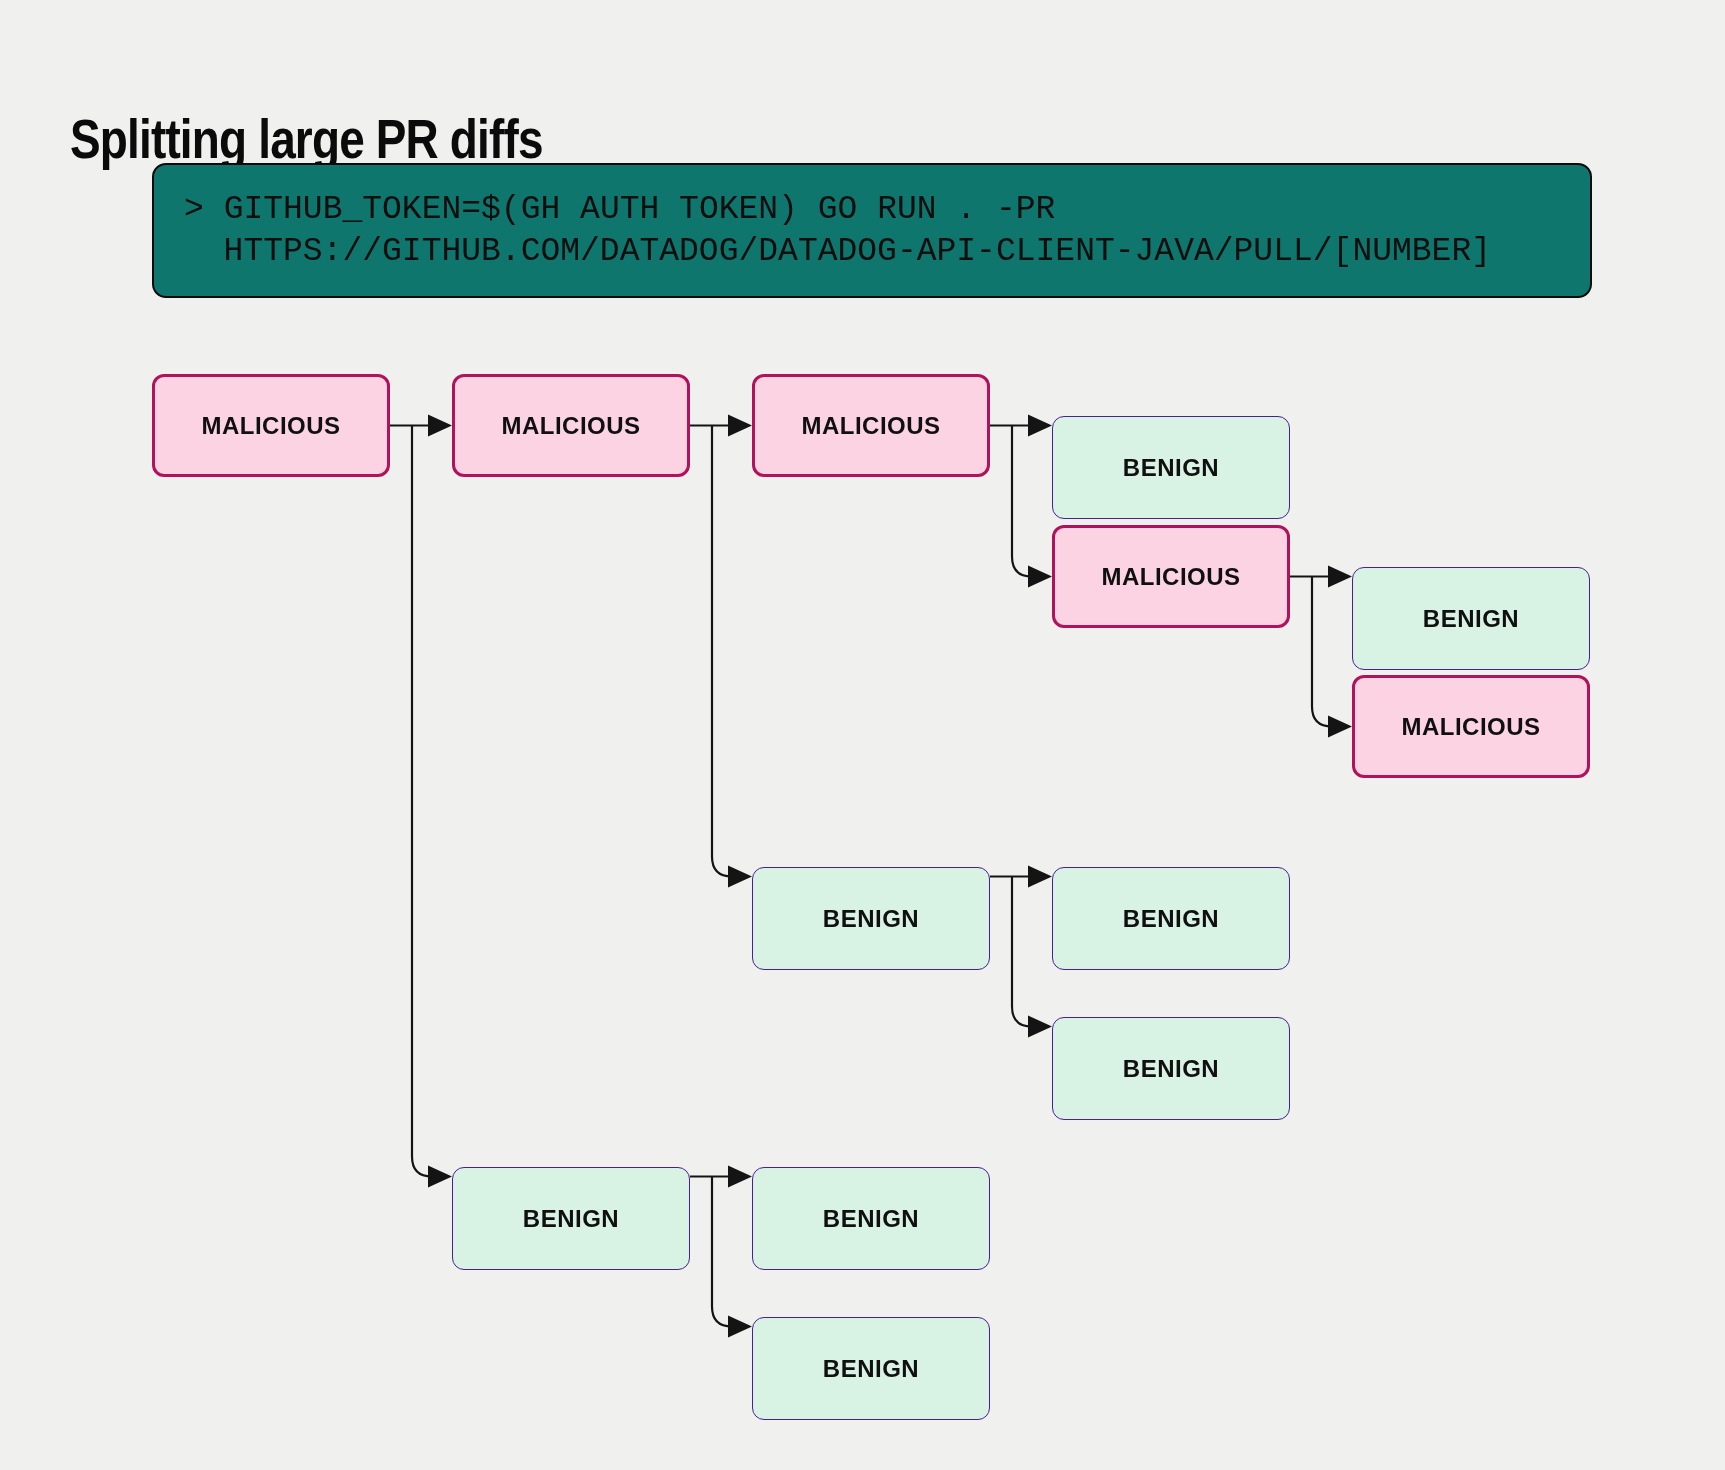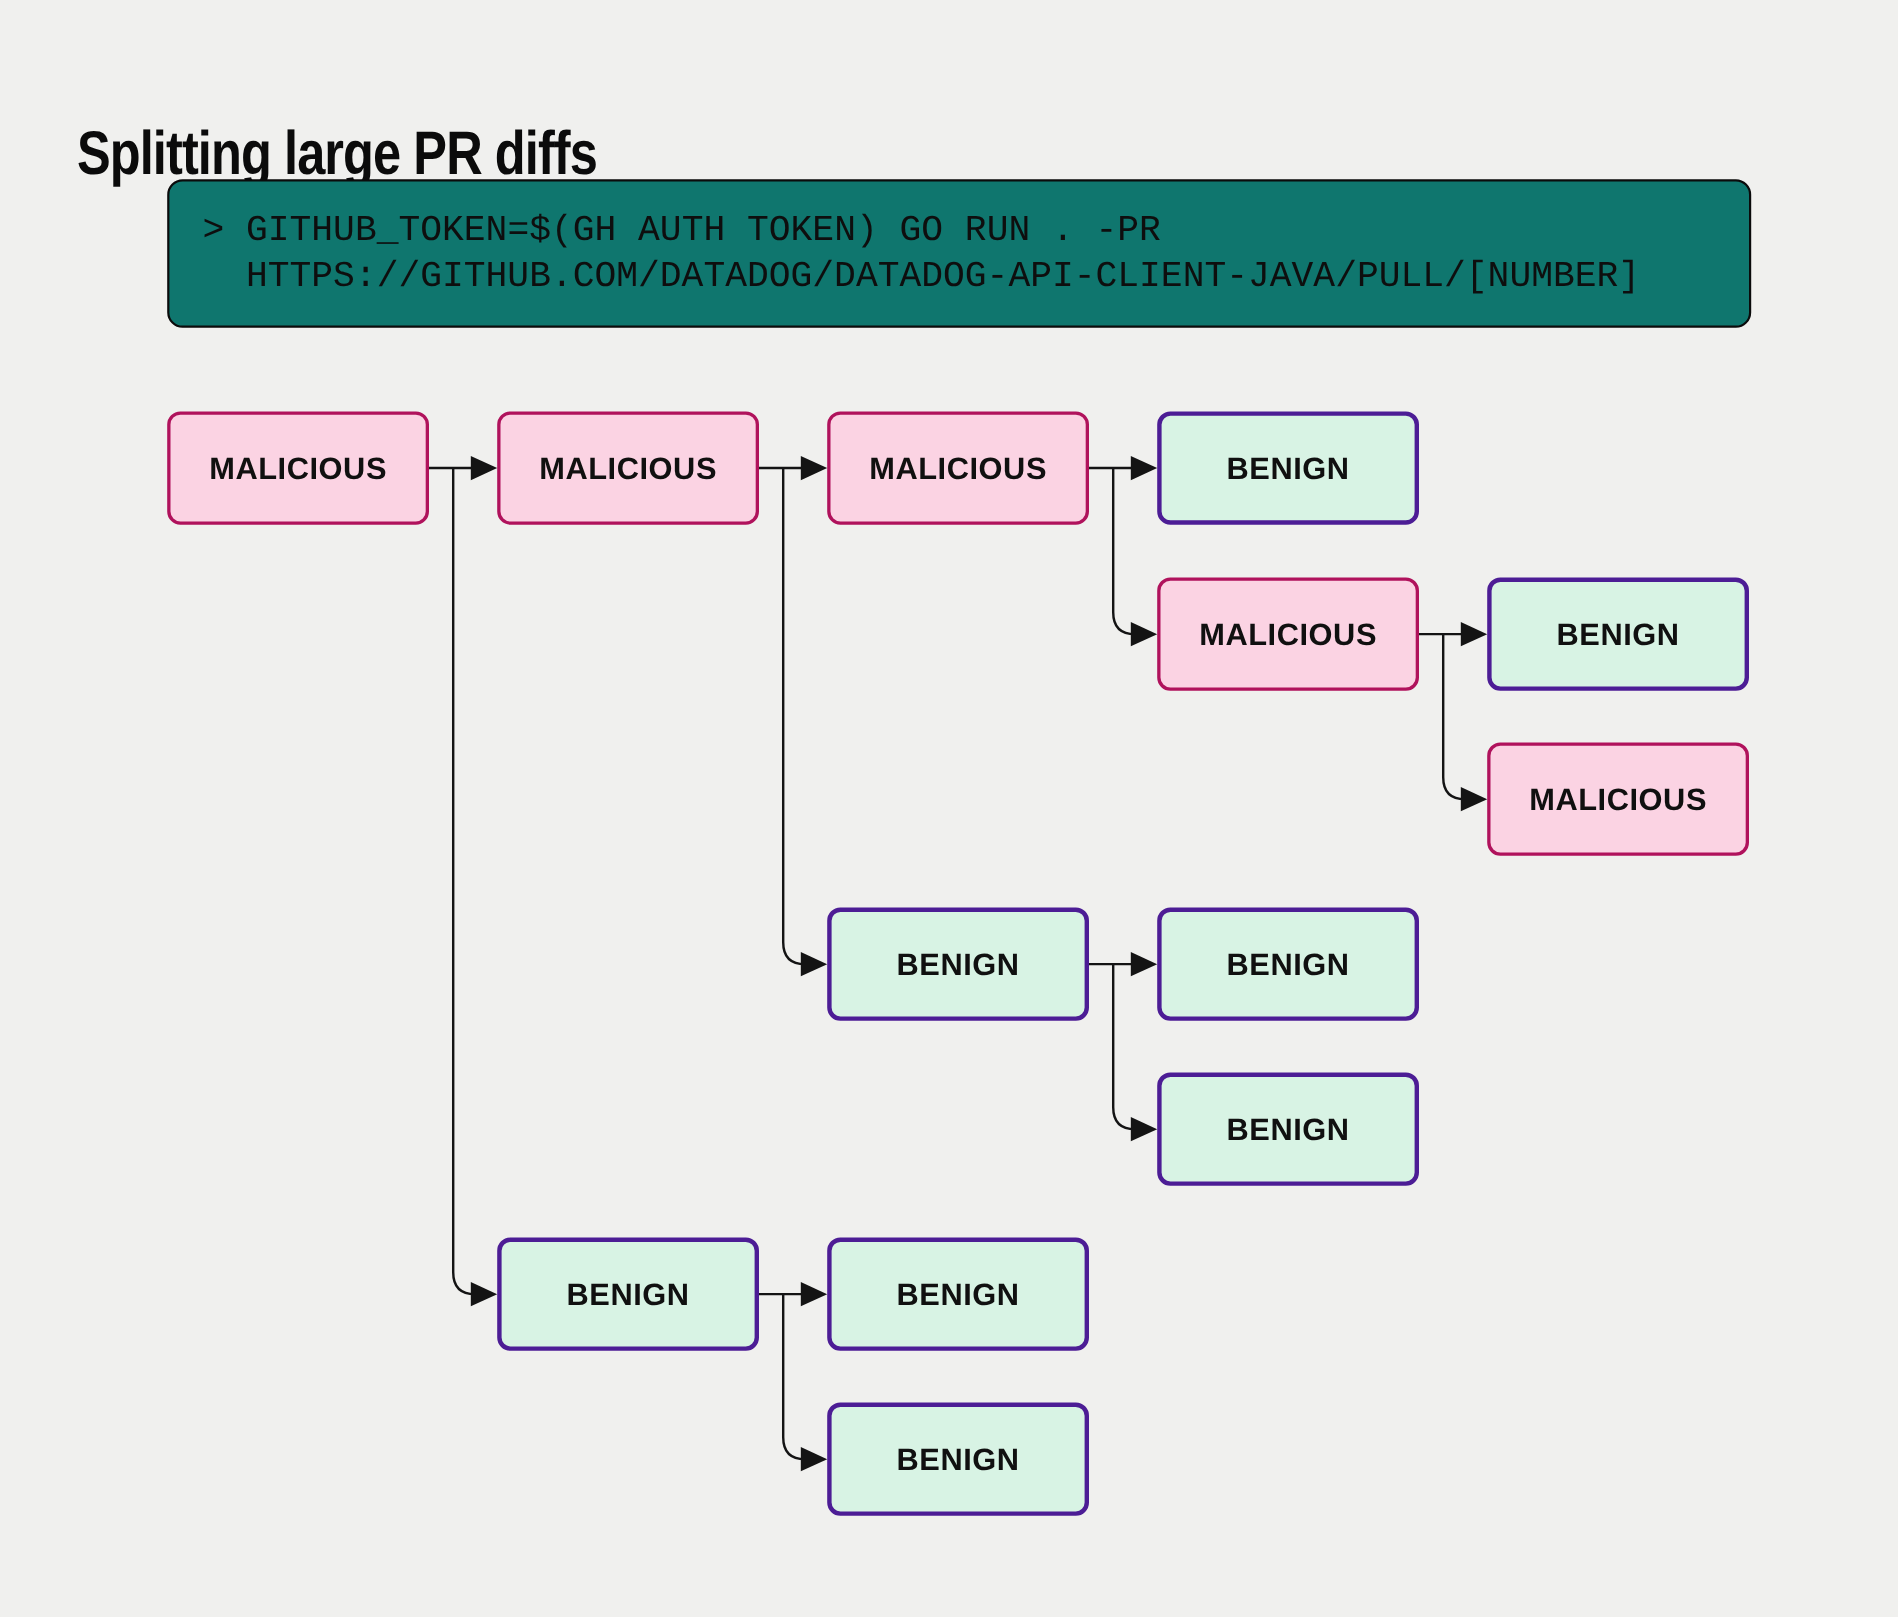--- a/index.html
+++ b/index.html
@@ -26,25 +26,25 @@
   .cmd-line { line-height:42px; white-space:pre; }
   .cmd-line.indent { padding-left:39.6px; }
   .diagram { position:absolute; left:0; top:0; width:1725px; height:1470px; }
   #edges { position:absolute; left:0; top:0; width:1725px; height:1470px; z-index:1; }
   .edge { fill:none; stroke:#141414; stroke-width:2.2px; }
   .arrow { fill:#141414; stroke:none; }
   .node {
     position:absolute; width:238px; height:103px; box-sizing:border-box;
     border-radius:12px; z-index:2;
     display:flex; align-items:center; justify-content:center;
-    font-weight:bold; font-size:28px; letter-spacing:0.5px; color:#101010;
+    font-weight:bold; font-size:24px; letter-spacing:0.5px; color:#101010;
     white-space:nowrap;
   }
   .node.malicious { background:#fbd3e3; border:3px solid #b0125c; }
-  .node.benign    { background:#d8f3e4; border:4px solid #4c1d95; }
+  .node.benign    { background:#d8f3e4; border:1px solid #4c1d95;margin-top:42px; }
 </style>
 </head>
 <body>
 
 <h1 class="page-title">Splitting large PR diffs</h1>
 
 <div class="cmd-box">
   <div class="cmd-line"><span>&gt;</span><span> </span><span>GITHUB_TOKEN=$(GH AUTH TOKEN) GO RUN . -PR</span></div>
   <div class="cmd-line indent">HTTPS://GITHUB.COM/DATADOG/DATADOG-API-CLIENT-JAVA/PULL/[NUMBER]</div>
 </div>

